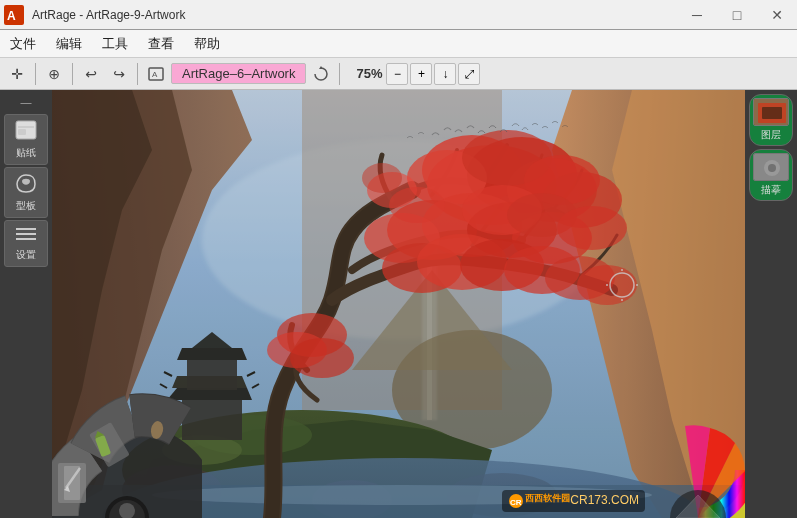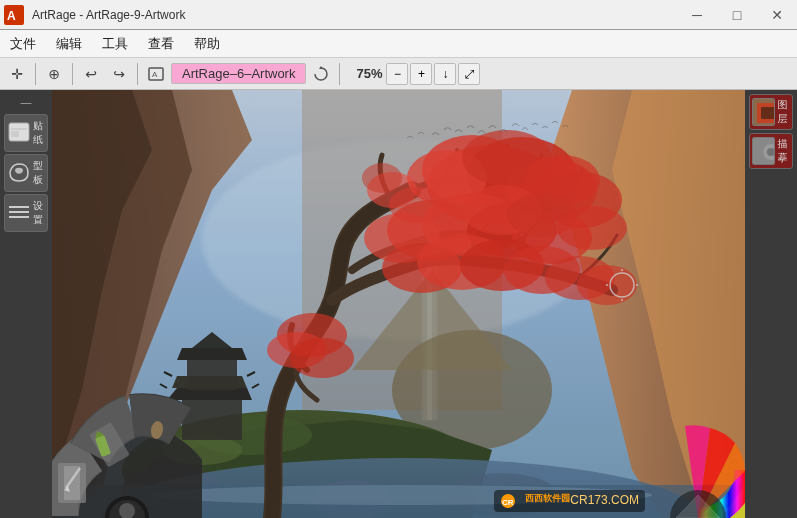--- a/index.html
+++ b/index.html
@@ -148,21 +148,21 @@
       position: relative;
       z-index: 10;
     }
     .left-tool-btn {
       width: 44px;
       background: #555;
       border: 1px solid #666;
       border-radius: 3px;
       cursor: pointer;
       display: flex;
-      flex-direction: row;
+      flex-direction: column;
       align-items: center;
       justify-content: center;
       padding: 4px 2px;
       color: #eee;
       font-size: 11px;
       gap: 2px;
     }
     .left-tool-icon {
       font-size: 18px;
       line-height: 1;
@@ -188,26 +188,26 @@
       flex-direction: column;
       align-items: center;
       padding: 4px 0;
       gap: 3px;
       flex-shrink: 0;
       position: relative;
       z-index: 10;
     }
     .right-tool-btn {
       width: 44px;
-      background: #7f1d1d;
+      background: #15803d;
       border: 1px solid #666;
-      border-radius: 3px;
+      border-radius: 12px;
       cursor: pointer;
       display: flex;
-      flex-direction: row;
+      flex-direction: column;
       align-items: center;
       justify-content: center;
       padding: 3px 2px;
       color: #eee;
       font-size: 11px;
       gap: 2px;
     }
     .right-tool-thumb {
       width: 36px;
       height: 28px;
@@ -592,21 +592,21 @@
         <path d="M48,95 L60,5 A48,48 0 0,0 35,3 Z" fill="#ff0088" opacity="0.7"></path>
 
         <circle cx="48" cy="95" r="28" fill="#1a1a1a" opacity="0.6"></circle>
 
         <polygon points="48,72 70,95 26,95" fill="#fff" opacity="0.15"></polygon>
         <polygon points="48,72 70,95 26,95" fill="none" stroke="#fff" stroke-width="0.5" opacity="0.3"></polygon>
       </svg>
     </div>
 
     
-    <div id="watermark" style="position:absolute;bottom:6px;right:100px;background:rgba(0,0,0,0.5);border-radius:4px;padding:3px 6px;display:flex;align-items:center;gap:9px;margin-left:20px;">
+    <div id="watermark" style="position:absolute;bottom:6px;right:100px;background:rgba(0,0,0,0.5);border-radius:4px;padding:3px 6px;display:flex;align-items:center;gap:1px;margin-left:20px;">
       <svg width="16" height="16" viewBox="0 0 16 16">
         <circle cx="8" cy="8" r="7" fill="#ff9900"></circle>
         <text x="2" y="12" font-size="8" fill="white" font-weight="bold">CR</text>
       </svg>
       <div style="display:flex;line-height:1.1;">
         <span style="color:#ff9900;font-size:9px;font-weight:bold;">西西软件园</span>
         <span style="color:#ffcc66;font-size:12px;">CR173.COM</span>
       </div>
     </div>
   </div>

